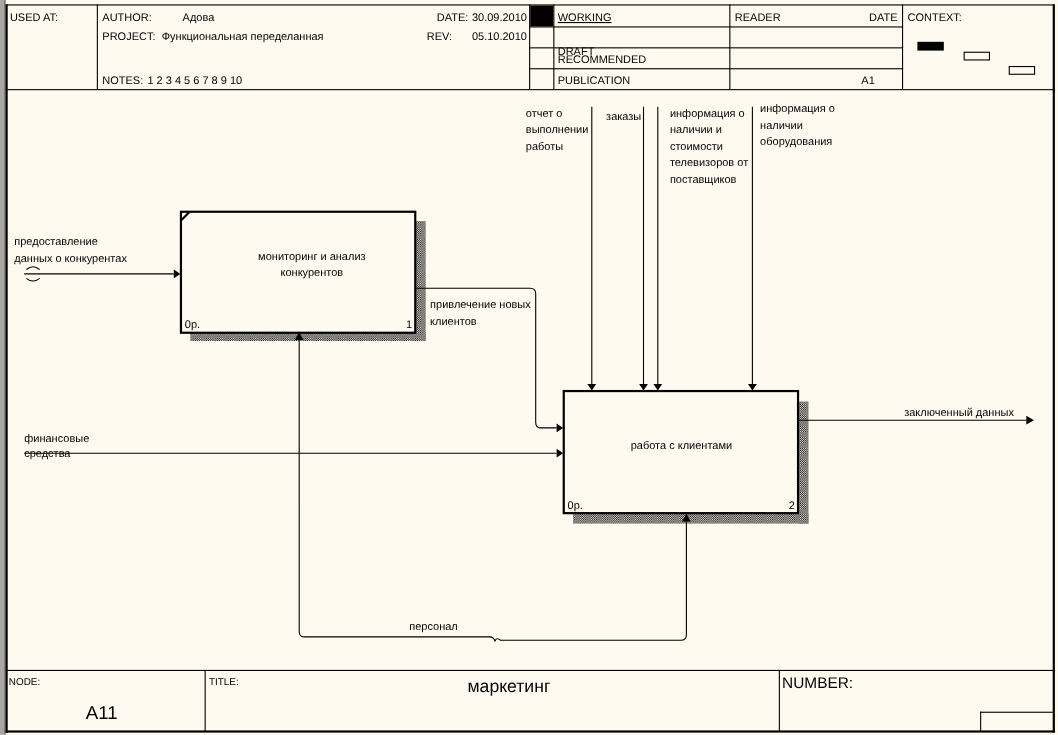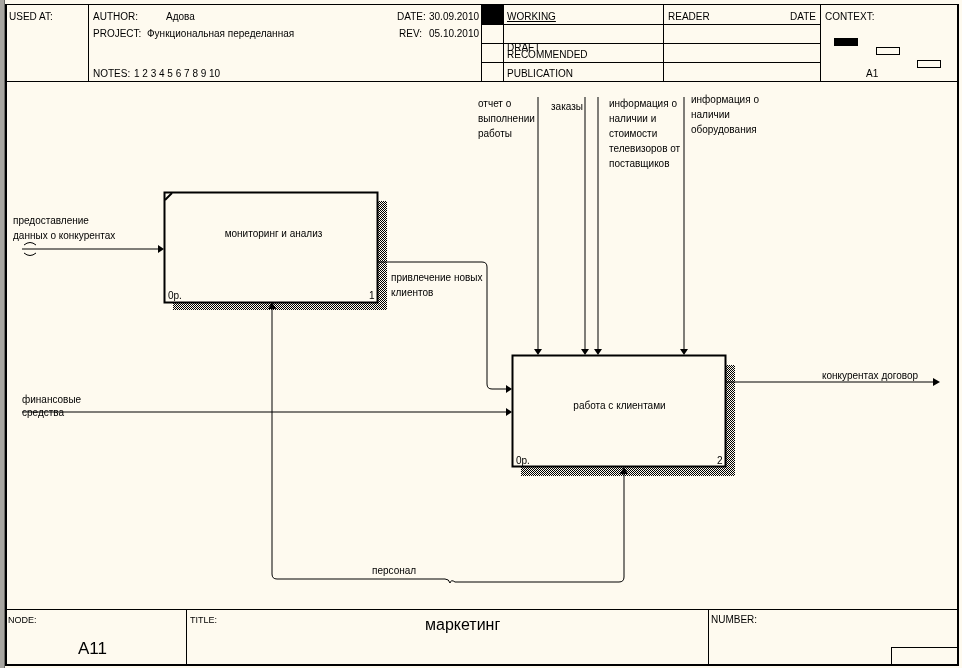--- a/index.html
+++ b/index.html
@@ -36,21 +36,21 @@
 
   <div class="t" style="left:93px;top:11px;">AUTHOR:</div>
   <div class="t" style="left:142px;top:11px;margin-left:24px;">Адова</div>
   <div class="t" style="left:93px;top:28px;">PROJECT:</div>
   <div class="t" style="left:147px;top:28px;">Функциональная переделанная</div>
   <div class="t" style="left:93px;top:68px;">NOTES:</div>
   <div class="t" style="left:134px;top:68px;">1  2  3  4  5  6  7  8  9  10</div>
 
   <div class="t" style="left:397px;top:11px;">DATE:</div>
   <div class="t" style="left:429px;top:11px;">30.09.2010</div>
-  <div class="t" style="left:399px;top:28px;">REV:</div>
+  <div class="t" style="left:388px;top:28px;">REV:</div>
   <div class="t" style="left:429px;top:28px;">05.10.2010</div>
 
   <div class="vline" style="left:481px;top:4px;height:77px;"></div>
   <div class="vline" style="left:503px;top:4px;height:77px;"></div>
   <div class="abs" style="left:482px;top:5px;width:21px;height:19px;background:#000;"></div>
   <div class="hline" style="left:481px;top:24px;width:340px;"></div>
   <div class="hline" style="left:481px;top:43px;width:340px;"></div>
   <div class="hline" style="left:481px;top:62px;width:340px;"></div>
 
   <div class="t" style="left:507px;top:11px;text-decoration:underline;">WORKING</div>
@@ -60,21 +60,21 @@
 
   <div class="vline" style="left:663px;top:4px;height:77px;"></div>
   <div class="t" style="left:668px;top:11px;">READER</div>
   <div class="t" style="left:790px;top:11px;">DATE</div>
 
   <div class="vline" style="left:820px;top:4px;height:77px;"></div>
   <div class="t" style="left:825px;top:11px;">CONTEXT:</div>
   <div class="abs" style="left:834px;top:38px;width:24px;height:8px;background:#000;"></div>
   <div class="abs" style="left:876px;top:47px;width:22px;height:6px;border:1px solid #000;"></div>
   <div class="abs" style="left:917px;top:60px;width:22px;height:6px;border:1px solid #000;"></div>
-  <div class="t" style="left:866px;top:68px;">A1</div>
+  <div class="t" style="left:783px;top:68px;">A1</div>
 </div>
 
 <svg width="962" height="668">
   <defs>
     <pattern id="hatch" width="2" height="2" patternUnits="userSpaceOnUse">
       <rect width="2" height="2" fill="#fefaef"></rect>
       <rect width="1" height="1" fill="#000"></rect>
       <rect x="1" y="1" width="1" height="1" fill="#000"></rect>
     </pattern>
   </defs>
@@ -111,22 +111,23 @@
   <path d="M680 349 L684 355 L688 349 Z" fill="#000"></path>
 
   <line x1="726" y1="382" x2="933" y2="382" stroke="#000"></line>
   <path d="M933 378 L940 382 L933 386 Z" fill="#000"></path>
 
   <path d="M272 309 L272 574 Q272 579 277 579 L445 579 Q449 579 450 583 Q451 579 455 582 L619 582 Q624 582 624 577 L624 474" stroke="#000" fill="none"></path>
   <path d="M268 309 L272 302 L276 309 Z" fill="#000"></path>
   <path d="M620 474 L624 467 L628 474 Z" fill="#000"></path>
 </svg>
 
-<div class="boxtext" style="left:167px;top:226px;width:213px;">
+<div class="boxtext" style="left:177px;top:226px;width:213px;">
   <div>мониторинг и анализ</div>
+  <div>конкурентов</div>
 </div>
 <div class="t" style="left:168px;top:290px;">0р.</div>
 <div class="t" style="left:369px;top:290px;">1</div>
 
 <div class="boxtext" style="left:513px;top:398px;width:213px;">
   <div>работа с клиентами</div>
 </div>
 <div class="t" style="left:516px;top:455px;">0р.</div>
 <div class="t" style="left:717px;top:455px;">2</div>
 
@@ -141,28 +142,28 @@
 <div class="lbl" style="left:609px;top:96px;">информация о
 наличии и
 стоимости
 телевизоров от
 поставщиков</div>
 <div class="lbl" style="left:691px;top:92px;">информация о
 наличии
 оборудования</div>
 <div class="lbl" style="left:391px;top:270px;">привлечение новых
 клиентов</div>
-<div class="lbl" style="left:822px;top:368px;">конкурентах договор</div>
+<div class="lbl" style="left:822px;top:368px;">заключенный данных</div>
 <div class="lbl" style="left:372px;top:563px;">персонал</div>
 
 <div>
   <div class="hline" style="left:5px;top:609px;width:954px;"></div>
   <div class="hline" style="left:5px;top:664px;width:954px;border-top-width:2px;"></div>
   <div class="vline" style="left:186px;top:609px;height:56px;"></div>
   <div class="vline" style="left:708px;top:609px;height:56px;"></div>
   <div class="abs" style="left:891px;top:647px;width:66px;height:18px;border-left:1px solid #000;border-top:1px solid #000;box-sizing:border-box;"></div>
 
   <div class="t" style="left:8px;top:614px;font-size:9px;">NODE:</div>
   <div class="abs" style="left:78px;top:639px;font-size:17px;">A11</div>
   <div class="t" style="left:190px;top:614px;font-size:9px;">TITLE:</div>
   <div class="title-main" style="left:425px;top:616px;">маркетинг</div>
-  <div class="t" style="left:711px;top:614px;font-size:10px;">NUMBER:</div>
+  <div class="t" style="left:711px;top:614px;font-size:14px;">NUMBER:</div>
 </div>
 
 </body></html>

